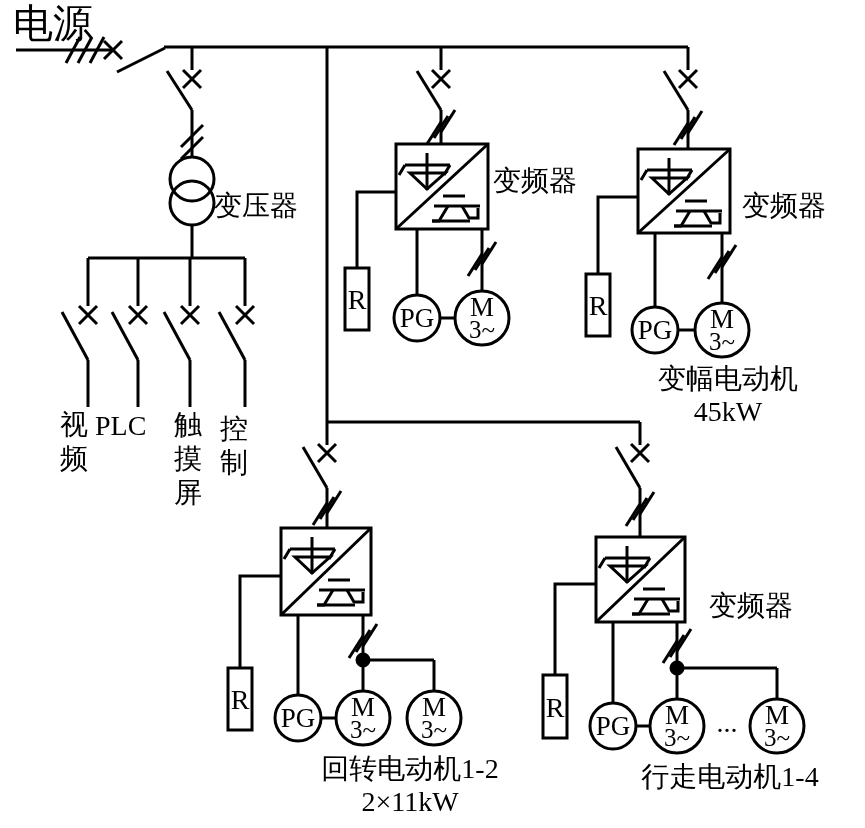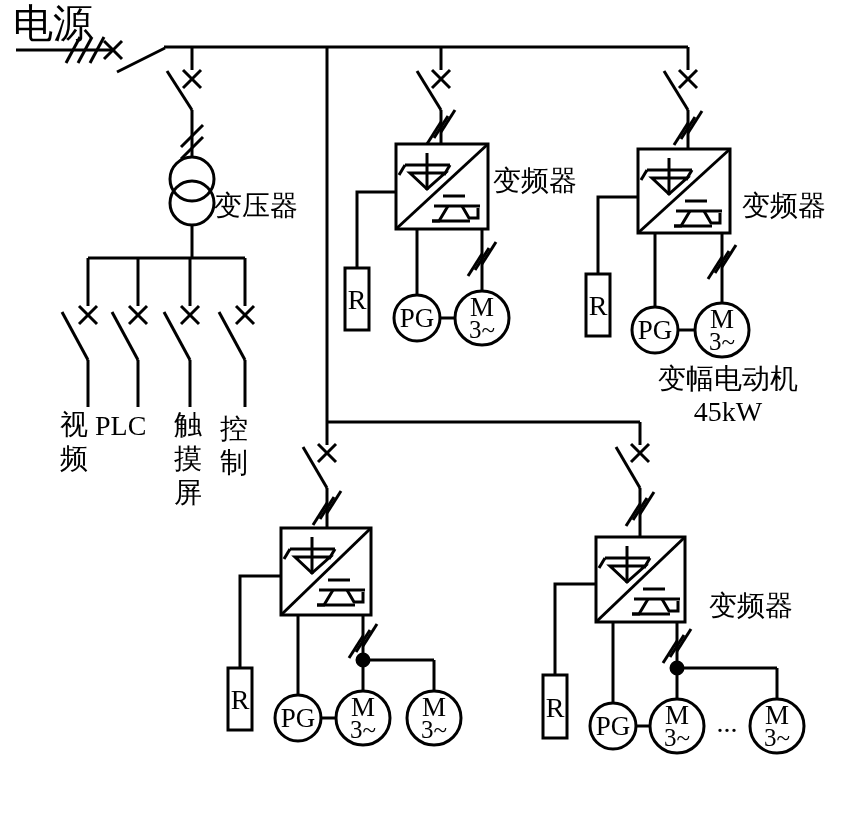--- a/index.html
+++ b/index.html
@@ -238,16 +238,21 @@
 <div class="lbl two ctr" style="left:701px;top:589px;width:100px">
   <span>变频器</span>
 </div>
 
 <div class="lbl two ctr" style="left:391px;top:353px;width:188px">
 </div>
 <div class="lbl two ctr" style="left:633px;top:362px;width:190px">
   <span>变幅电动机</span>
   <span>45kW</span>
 </div>
+<div class="lbl two ctr" style="left:310px;top:752px;width:200px">
+  <span>回转电动机1-2</span>
+  <span>2×11kW</span>
+</div>
 <div class="lbl two ctr" style="left:628px;top:760px;width:204px">
+  <span>行走电动机1-4</span>
 </div>
 
 </div>
 
 </body></html>

